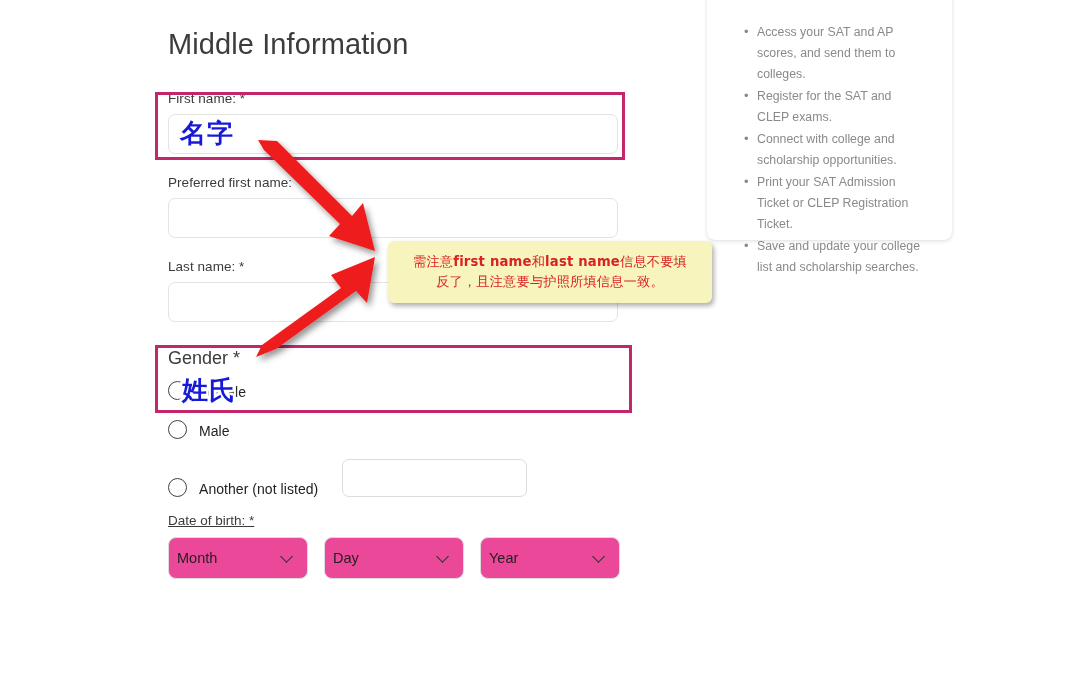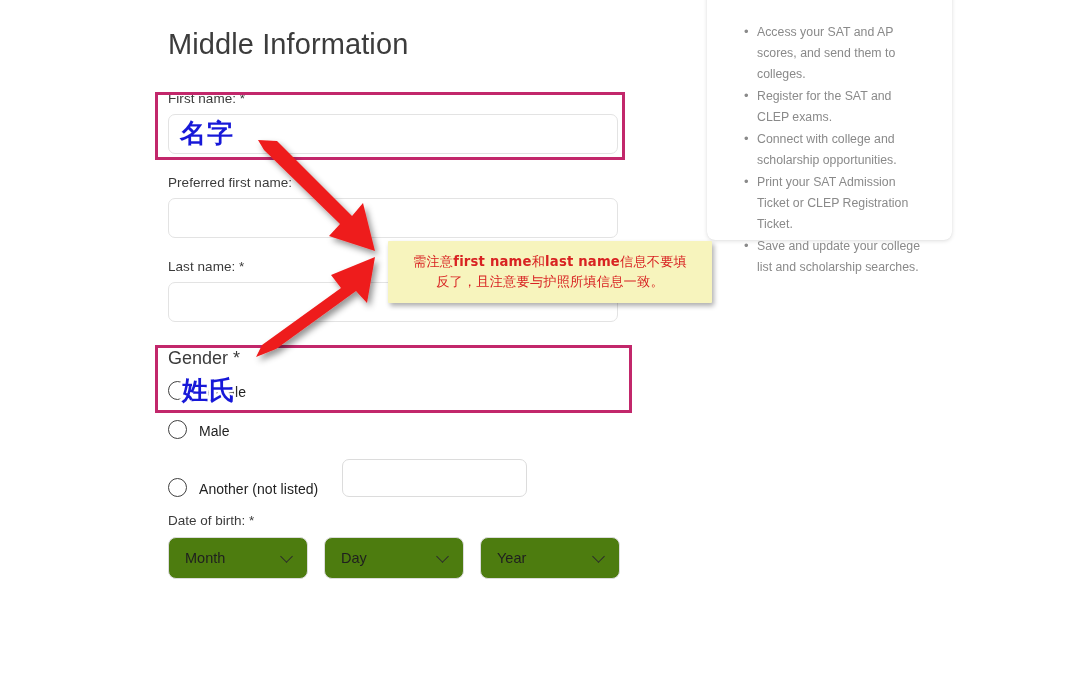--- a/index.html
+++ b/index.html
@@ -69,26 +69,26 @@
     width: 19px; height: 19px; border: 1.7px solid #3f3f3f;
     border-radius: 50%; background: #fff; flex: 0 0 auto;
   }
   .radio-text { font-size: 14px; color: #222; margin-left: 12px; letter-spacing: .05px; }
   .another-input {
     width: 185px; height: 38px; border: 1px solid #dcdcdc;
     border-radius: 7px; background: #fff; margin-left: 24px;
   }
 
   
-  .dob-label { font-size: 13.5px; color: #3b3b3b; margin: 8px 0 9px 0; }
+  .dob-label { font-size: 13.5px; color: #3b3b3b; margin: 8px 0 9px 0; text-decoration: underline; }
   .dob-row { display: flex; gap: 16px; }
   .select-box {
     position: relative; width: 140px; height: 42px;
-    border: 1px solid #dcdcdc; border-radius: 8px; background: #4d7c0f;
-    display: flex; align-items: center; padding: 0 12px 0 16px;
+    border: 1px solid #dcdcdc; border-radius: 8px; background: #ec4899;
+    display: flex; align-items: center; padding: 0 12px 0 8px;
   }
   .select-text { font-size: 14.5px; color: #1f1f1f; }
   .chev {
     position: absolute; right: 16px; top: 50%;
     width: 9px; height: 9px; margin-top: -6px;
     border-right: 1.8px solid #2b2b2b; border-bottom: 1.8px solid #2b2b2b;
     transform: rotate(45deg);
   }
 
   
@@ -106,21 +106,21 @@
   .side-list li::before {
     content: "•"; position: absolute; left: -13px; top: -1px;
     color: #8a8a8a; font-size: 13px;
   }
 
   
   .anno-layer { position: absolute; inset: 0; pointer-events: none; }
 
   .note-box {
     position: absolute; left: 388px; top: 241px; width: 324px; height: 62px;
-    background: #f7f4bd; border-radius: 1px;
+    background: #f7f4bd; border-radius: 6px;
     box-shadow: 2px 3px 5px rgba(0,0,0,.32);
     display: flex; align-items: center; justify-content: center;
     padding: 16px 10px;
   }
   .note-text {
     font-family: "DejaVu Sans", sans-serif;
     font-size: 13.2px; color: #d82222; text-align: center;
     line-height: 1.55; letter-spacing: .2px;
   }
   .note-text b { font-weight: 700; color: #d82222; }

